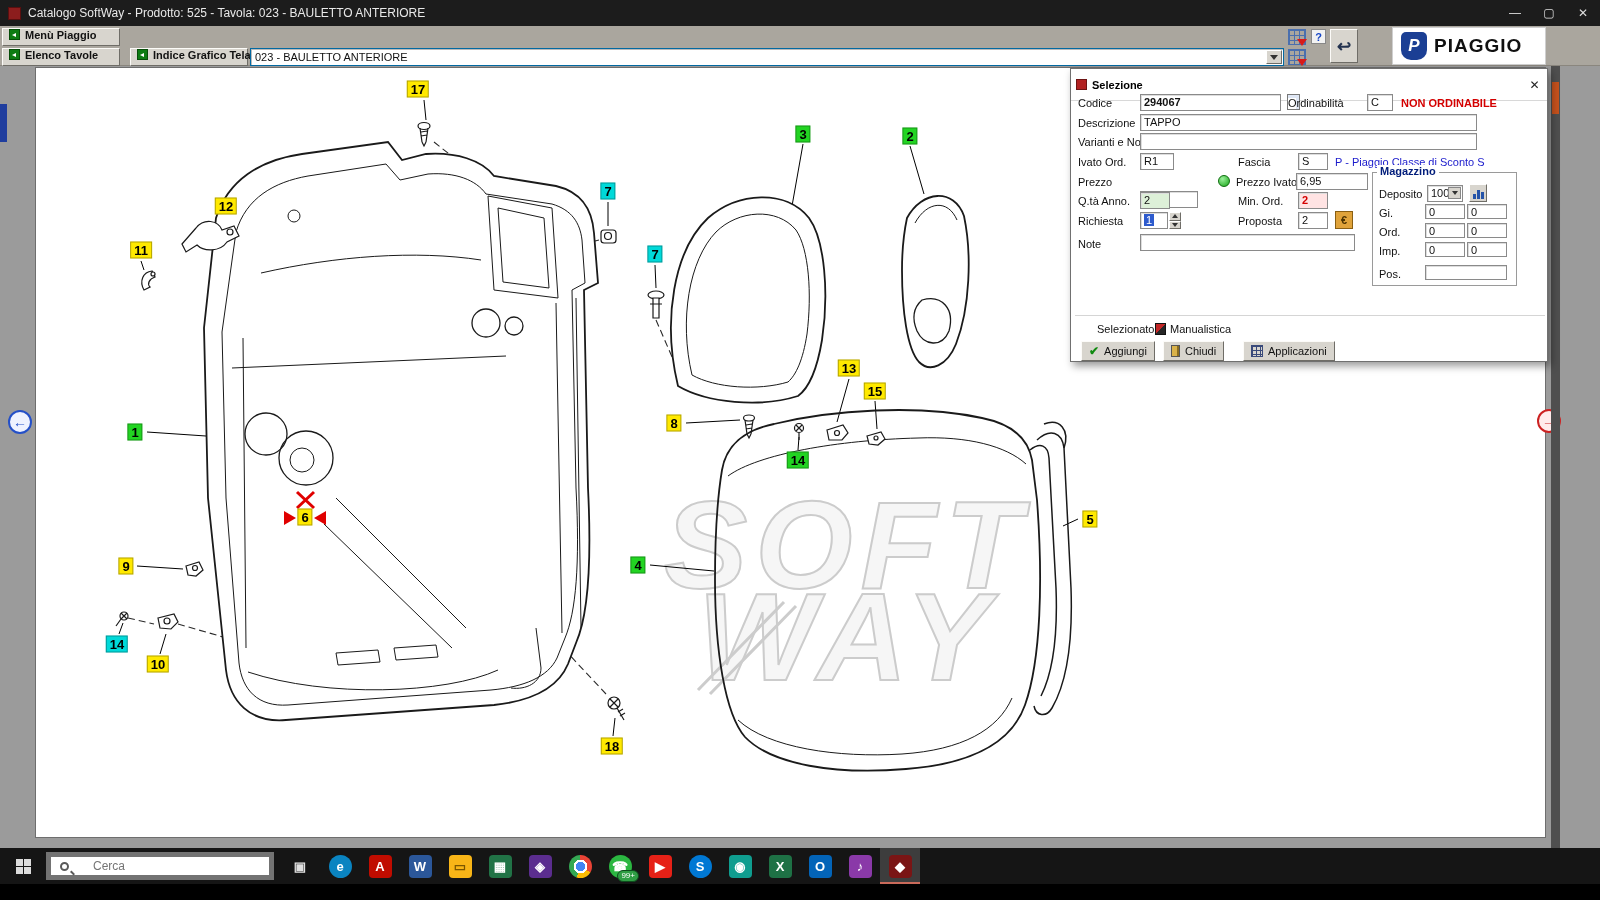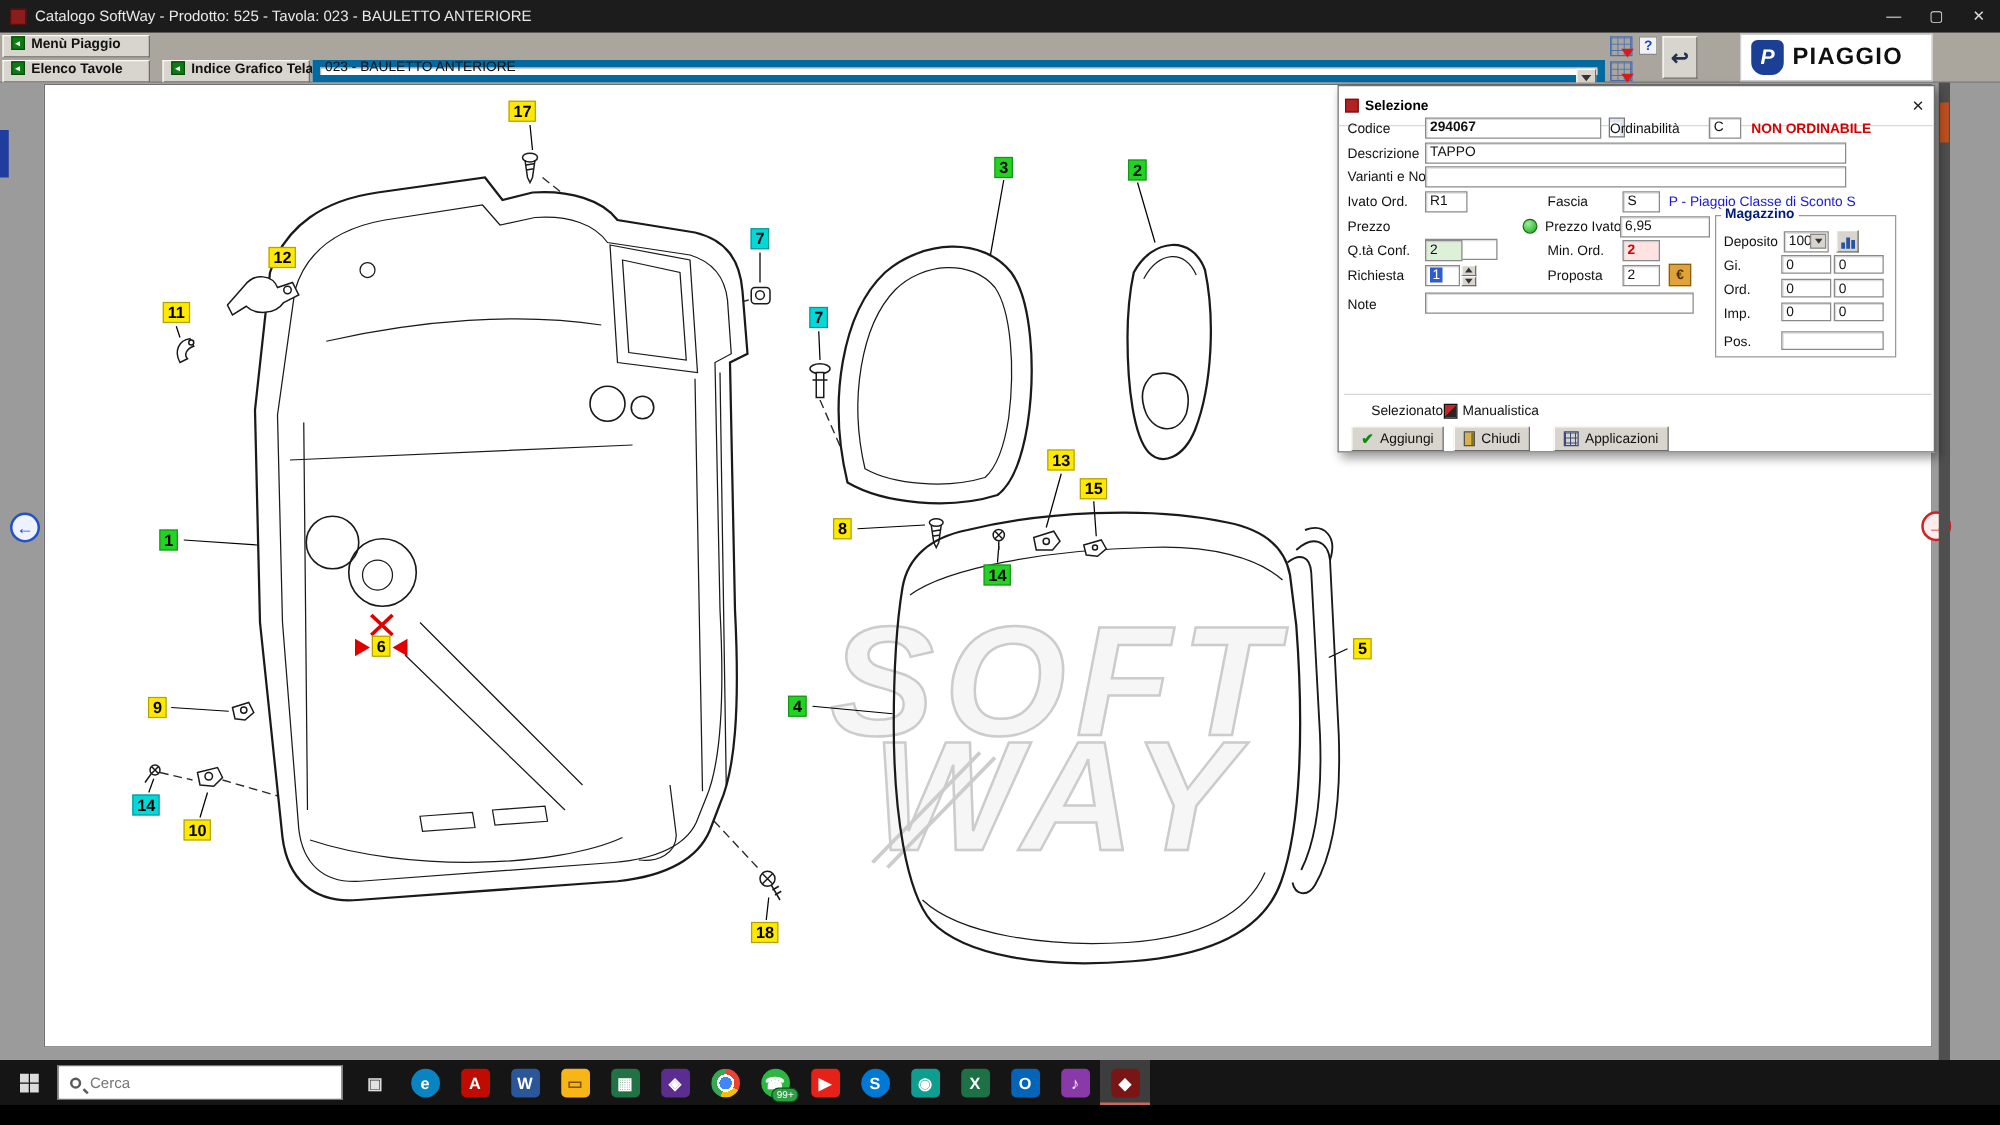--- a/index.html
+++ b/index.html
@@ -10,21 +10,21 @@
   .titlebar{position:absolute;left:0;top:0;width:1600px;height:26px;background:#1c1c1c;display:flex;align-items:center;color:#e9e9e9;font-size:12px}
   .app-ico{width:13px;height:13px;margin:0 7px 0 8px;background:#8c1d1d;border:1px solid #5a0f0f}
   .win-ctrls{margin-left:auto;display:flex;height:100%}
   .win-ctrl{width:34px;height:100%;display:flex;align-items:center;justify-content:center;font-size:12px;color:#ddd}
 
   
   .toolbars{position:absolute;left:0;top:26px;width:1600px;height:40px;background:#aaa69e;border-bottom:1px solid #8a867e}
   .tbtn{position:absolute;height:18px;background:#d8d5ce;border:1px solid;border-color:#fcfbf8 #6f6d67 #6f6d67 #fcfbf8;display:flex;align-items:flex-start;gap:5px;padding:0 6px;font-size:11px;font-weight:bold;color:#111;white-space:nowrap}
   .gicon{width:11px;height:11px;background:#0d7c12;border:1px solid #064d08;position:relative;flex:0 0 auto}
   .gicon::after{content:"";position:absolute;left:2px;top:3px;border-top:2.5px solid transparent;border-bottom:2.5px solid transparent;border-right:4px solid #fff}
-  .combo{position:absolute;left:250px;top:22px;width:1034px;height:18px;background:#fff;border:6px solid #0369a1;box-shadow:inset 1px 1px 0 #bbb;font-size:11px;color:#111;display:flex;align-items:flex-end;padding:0 4px}
+  .combo{position:absolute;left:250px;top:22px;width:1034px;height:18px;background:#fff;border:1px solid #0369a1;box-shadow:inset 1px 1px 0 #bbb;font-size:11px;color:#111;display:flex;align-items:center;padding:0 4px}
   .combo-arrow{position:absolute;right:1px;top:1px;width:16px;height:14px;background:#d8d5ce;border:1px solid;border-color:#fff #6f6d67 #6f6d67 #fff;display:flex;align-items:center;justify-content:center}
   .combo-arrow::after{content:"";border-left:4px solid transparent;border-right:4px solid transparent;border-top:5px solid #333}
   .filt{position:absolute;width:18px;height:16px;background:
       linear-gradient(#4a6fae 1px,transparent 1px),linear-gradient(90deg,#4a6fae 1px,transparent 1px);
       background-size:5px 5px;border:1px solid #4a6fae}
   .filt::after{content:"";position:absolute;right:-2px;bottom:-2px;border-left:5px solid transparent;border-right:5px solid transparent;border-top:7px solid #d81a1a}
   .helpbtn{position:absolute;width:15px;height:15px;background:#f2f2f2;border:1px solid #888;color:#1545c6;font-weight:bold;font-size:11px;display:flex;align-items:center;justify-content:center}
   .backbtn{position:absolute;width:28px;height:34px;background:#d8d5ce;border:1px solid;border-color:#fcfbf8 #6f6d67 #6f6d67 #fcfbf8;display:flex;align-items:center;justify-content:center;font-size:17px;font-weight:bold;color:#23324f}
   .brand{position:absolute;left:1392px;top:1px;width:154px;height:38px;background:#fff;display:flex;align-items:center;gap:7px;padding:0 8px;border:1px solid #cfcfcf}
   .brand-logo{width:26px;height:28px;background:#1b3f94;border-radius:5px 5px 10px 10px;color:#fff;font-weight:bold;font-size:17px;display:flex;align-items:center;justify-content:center;font-style:italic}
@@ -76,21 +76,21 @@
   .dbtn{position:absolute;top:272px;height:20px;background:#d8d5ce;border:1px solid;border-color:#fcfbf8 #6f6d67 #6f6d67 #fcfbf8;display:flex;align-items:center;gap:5px;padding:0 7px;font-size:11px;color:#111;cursor:pointer}
   .chk{color:#0f8a0f;font-weight:bold;font-size:12px}
   .door-ico{width:9px;height:12px;background:#d9b24a;border:1px solid #555;box-shadow:inset -2px 0 0 #8a6d20}
   .grid-ico{width:12px;height:12px;border:1px solid #3a4a7a;background:linear-gradient(#3a4a7a 1px,transparent 1px),linear-gradient(90deg,#3a4a7a 1px,transparent 1px);background-size:4px 4px}
 
   
   .taskbar{position:absolute;left:0;top:848px;width:1600px;height:36px;background:#151515;display:flex;align-items:center;color:#e8e8e8}
   .start{width:46px;height:36px;display:flex;align-items:center;justify-content:center}
   .win-logo{display:grid;grid-template-columns:7px 7px;grid-template-rows:7px 7px;gap:1px}
   .win-logo i{background:#dcdcdc}
-  .searchbox{width:228px;height:28px;background:#fff;border:1px solid #737373;display:flex;align-items:center;gap:7px;padding:0 9px;margin-right:6px}
+  .searchbox{width:228px;height:28px;background:#fff;border:5px solid #737373;display:flex;align-items:center;gap:24px;padding:0 9px;margin-right:6px}
   .search-glyph{width:9px;height:9px;border:2px solid #5a5a5a;border-radius:50%;position:relative;flex:0 0 auto}
   .search-glyph::after{content:"";position:absolute;left:8px;top:8px;width:5px;height:2px;background:#5a5a5a;transform:rotate(45deg)}
   .searchbox input{border:none;outline:none;font-size:12px;color:#444;width:170px;font-family:"Liberation Sans",sans-serif}
   .tb-apps{display:flex;align-items:center;height:36px}
   .tb-app{position:relative;width:40px;height:36px;display:flex;align-items:center;justify-content:center}
   .tb-app.active{background:#3d3d3d;box-shadow:inset 0 -2px 0 #c96a5a}
   .tb-ico{width:23px;height:23px;display:flex;align-items:center;justify-content:center;font-weight:bold;font-size:13px;color:#fff;border-radius:4px}
   .chrome-ico{background:
      radial-gradient(circle at center,#4285f4 0 5px,#fff 5px 7px,rgba(0,0,0,0) 7px),
      conic-gradient(#ea4335 0 120deg,#fbbc05 120deg 200deg,#34a853 200deg 360deg)!important;border-radius:50%!important}
@@ -352,21 +352,21 @@
       <div class="inp" style="left:396px;top:173px;width:40px;height:15px">0</div>
       <div class="lb" style="left:308px;top:199px">Pos.</div>
       <div class="inp" style="left:354px;top:196px;width:82px;height:15px"></div>
 
       <div class="lb" style="left:7px;top:107px">Prezzo</div>
       <div class="inp" style="left:69px;top:122px;width:58px">5,70</div>
       <span class="green-dot" style="left:147px;top:106px"></span>
       <div class="lb" style="left:165px;top:107px">Prezzo Ivato</div>
       <div class="inp" style="left:225px;top:104px;width:72px">6,95</div>
 
-      <div class="lb" style="left:7px;top:126px">Q.tà Conf.</div>
+      <div class="lb" style="left:7px;top:126px">Q.tà Anno.</div>
       <div class="inp green-bg" style="left:69px;top:123px;width:30px">2</div>
       <div class="lb" style="left:167px;top:126px">Min. Ord.</div>
       <div class="inp pink-bg red-text" style="left:227px;top:123px;width:30px">2</div>
 
       <div class="lb" style="left:7px;top:146px">Richiesta</div>
       <div class="inp" style="left:69px;top:143px;width:28px">
         <span class="sel-num">1</span>
       </div>
       <span class="spin" style="left:98px;top:143px">
         <span class="up"></span>

